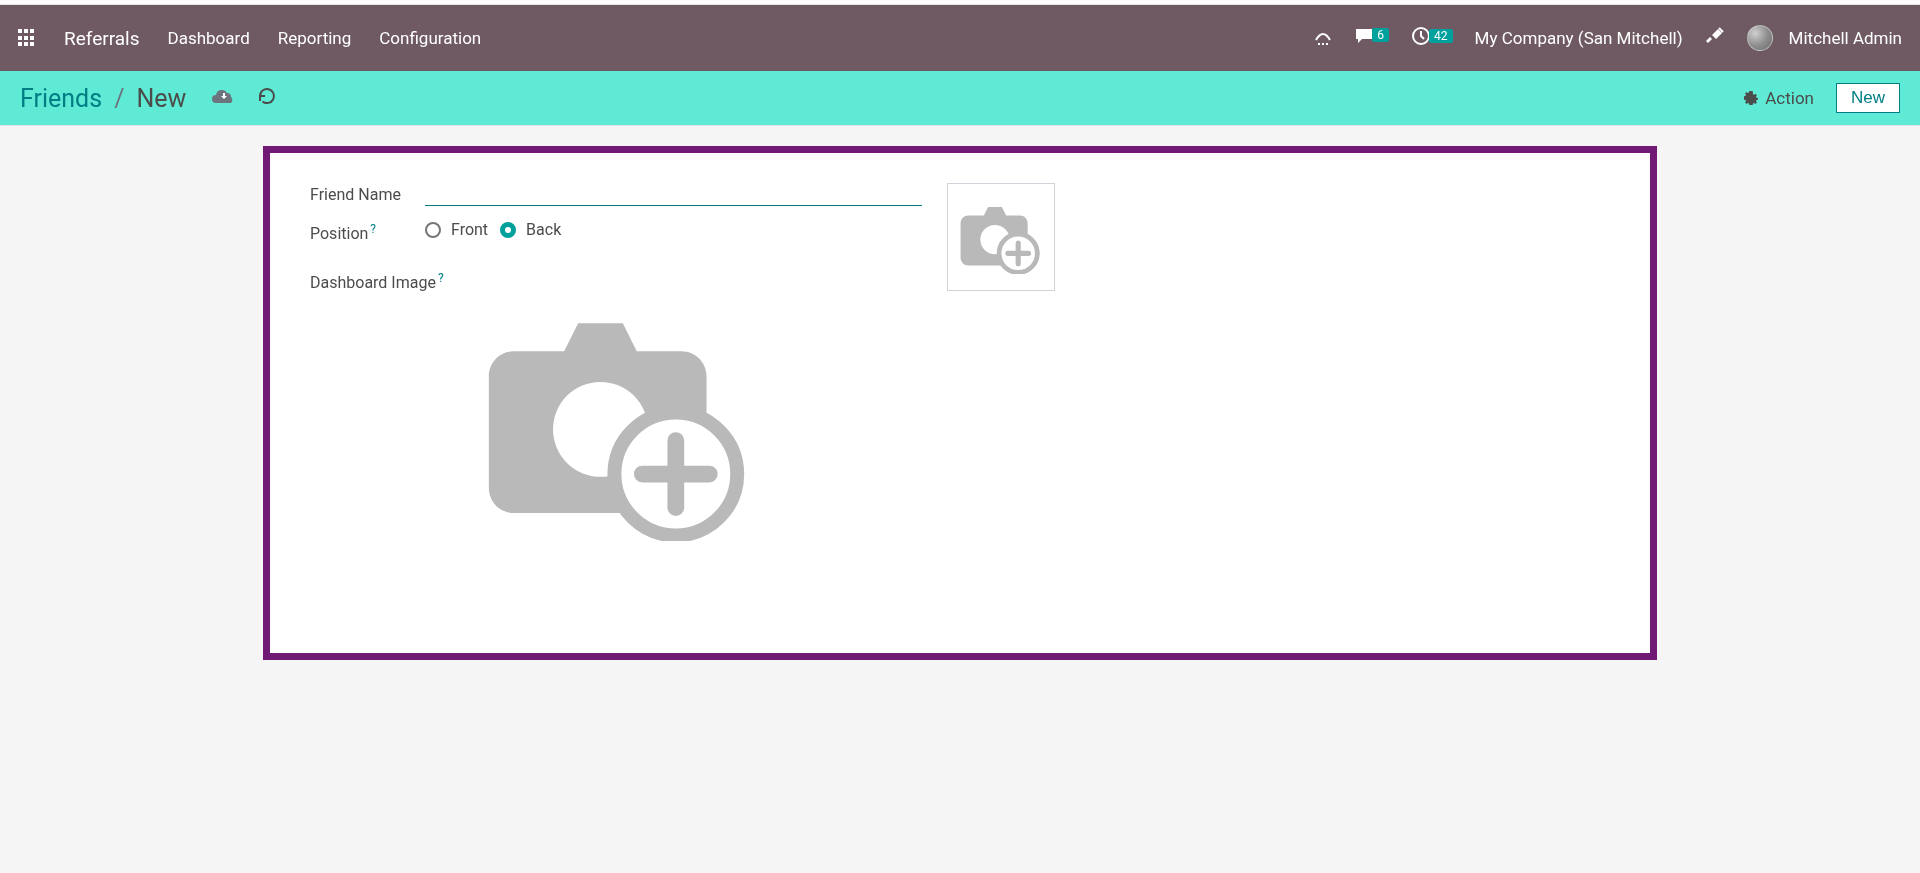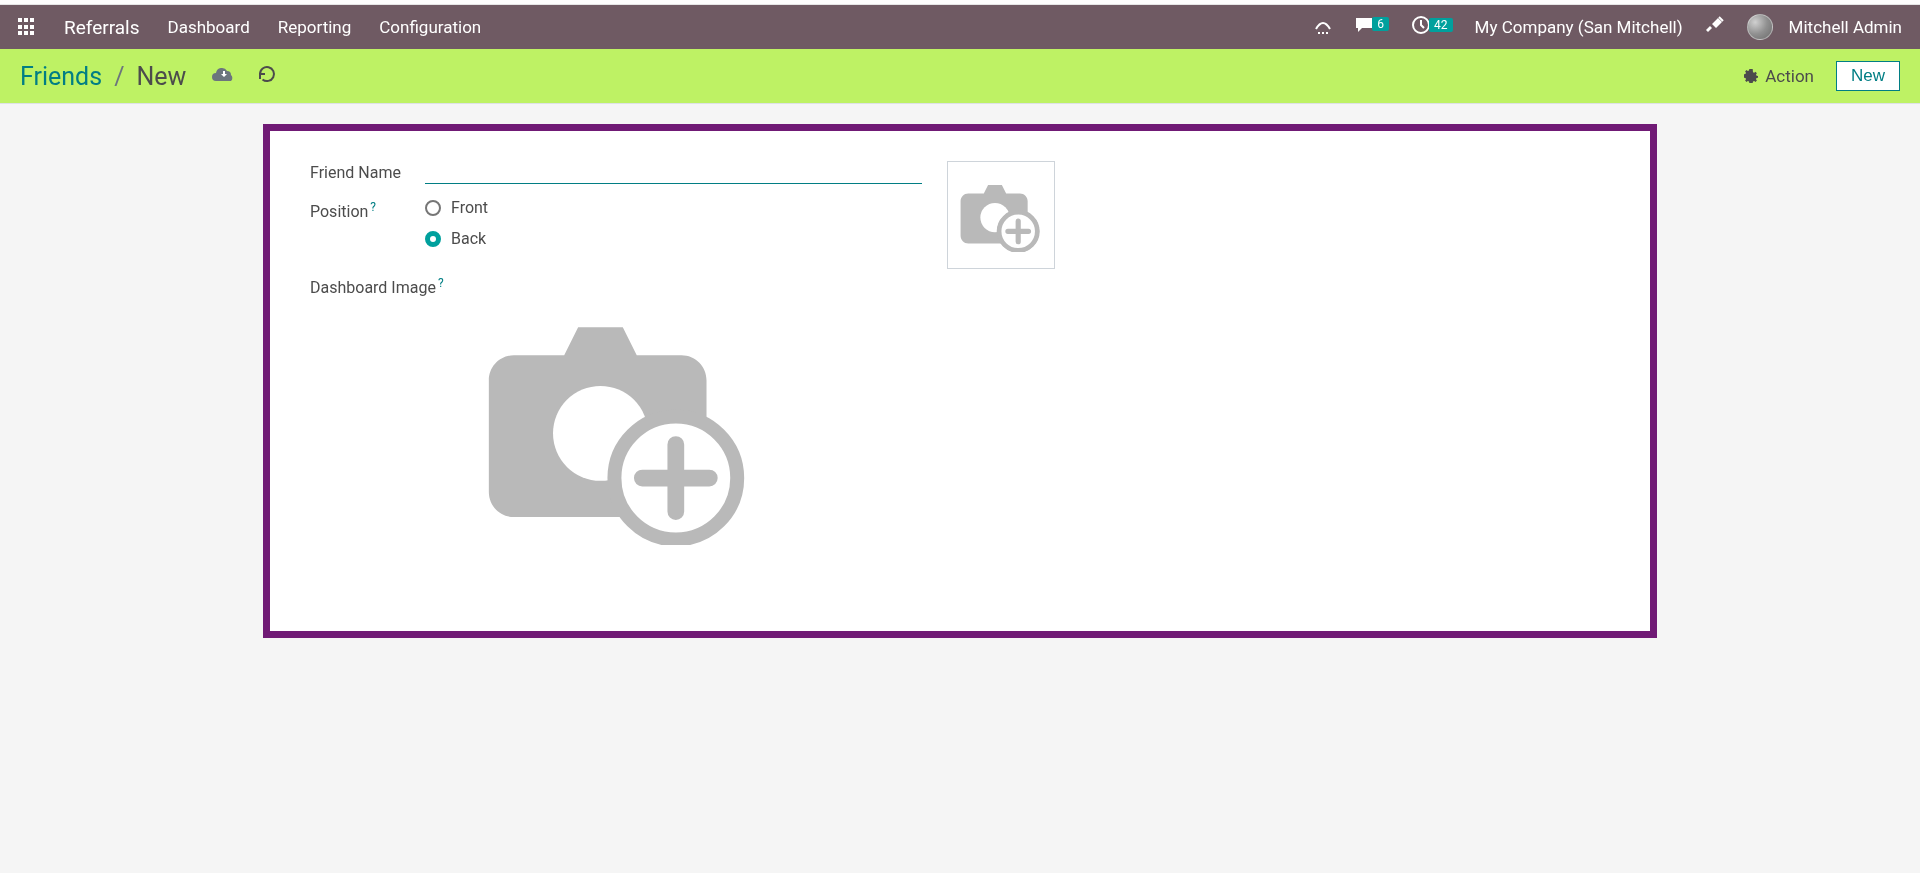--- a/index.html
+++ b/index.html
@@ -10,21 +10,21 @@
     width:1920px;
     min-height:873px;
     font-size:15px;
   }
   
   .thin-top { height:5px; background:#fdfdfd; border-bottom:1px solid #e5e5e5;}
   
   .navbar {
     background:#6f5a63; 
     color:#fff;
-    height:44px;
+    height:66px;
     display:flex;
     align-items:center;
     padding-left:18px;
     padding-right:18px;
     gap:24px;
     font-size:17px;
   }
   .nav-left { display:flex; align-items:center; gap:28px;}
   .apps-icon { display:inline-flex; flex-wrap:wrap; width:18px; height:18px; gap:2px; cursor:pointer;}
   .apps-icon span{ width:4px; height:4px; background:#fff; display:block;}
@@ -47,21 +47,21 @@
   .company-name { color:#fff; font-size:17px; cursor:pointer;}
   .avatar {
     width:26px; height:26px; border-radius:50%;
     background: radial-gradient(circle at 30% 30%, #d0d0d0 0%, #909090 50%, #6a6a6a 100%);
     display:inline-block;
     border:1px solid rgba(255,255,255,.4);
   }
   .user-block { display:flex; align-items:center; gap:16px; cursor:pointer;}
   
   .control-panel {
-    background:#bef264;
+    background:#5eead4;
     border-bottom:1px solid #dee2e6;
     display:flex;
     align-items:center;
     padding:12px 20px;
     gap:14px;
   }
   .breadcrumb { display:flex; align-items:center; gap:12px; font-size:25px; font-weight:400;}
   .breadcrumb .link { color:#017e84; cursor:pointer;}
   .breadcrumb .sep { color:#6c757d;}
   .breadcrumb .current { color:#4c4c4c;}
@@ -95,21 +95,21 @@
   .friend-name-input {
     width:497px;
     border:none;
     border-bottom:1px solid #017e84;
     background:transparent;
     font-size:16px;
     padding:3px 2px;
     outline:none;
     color:#4c4c4c;
   }
-  .radio-group { display:flex; flex-direction:column; gap:12px; padding-top:2px;}
+  .radio-group { display:flex; flex-direction:row; gap:12px; padding-top:2px;}
   .radio-option { display:flex; align-items:center; gap:10px; cursor:pointer;}
   .radio-dot {
     width:16px; height:16px; border-radius:50%;
     border:2px solid #767676;
     display:inline-flex; align-items:center; justify-content:center;
     background:#fff;
   }
   .radio-dot.selected { border-color:#00a09d; background:#00a09d;}
   .radio-dot.selected::after{ content:""; width:6px; height:6px; background:#fff; border-radius:50%;}
   .radio-text { font-size:16px; color:#4c4c4c;}

